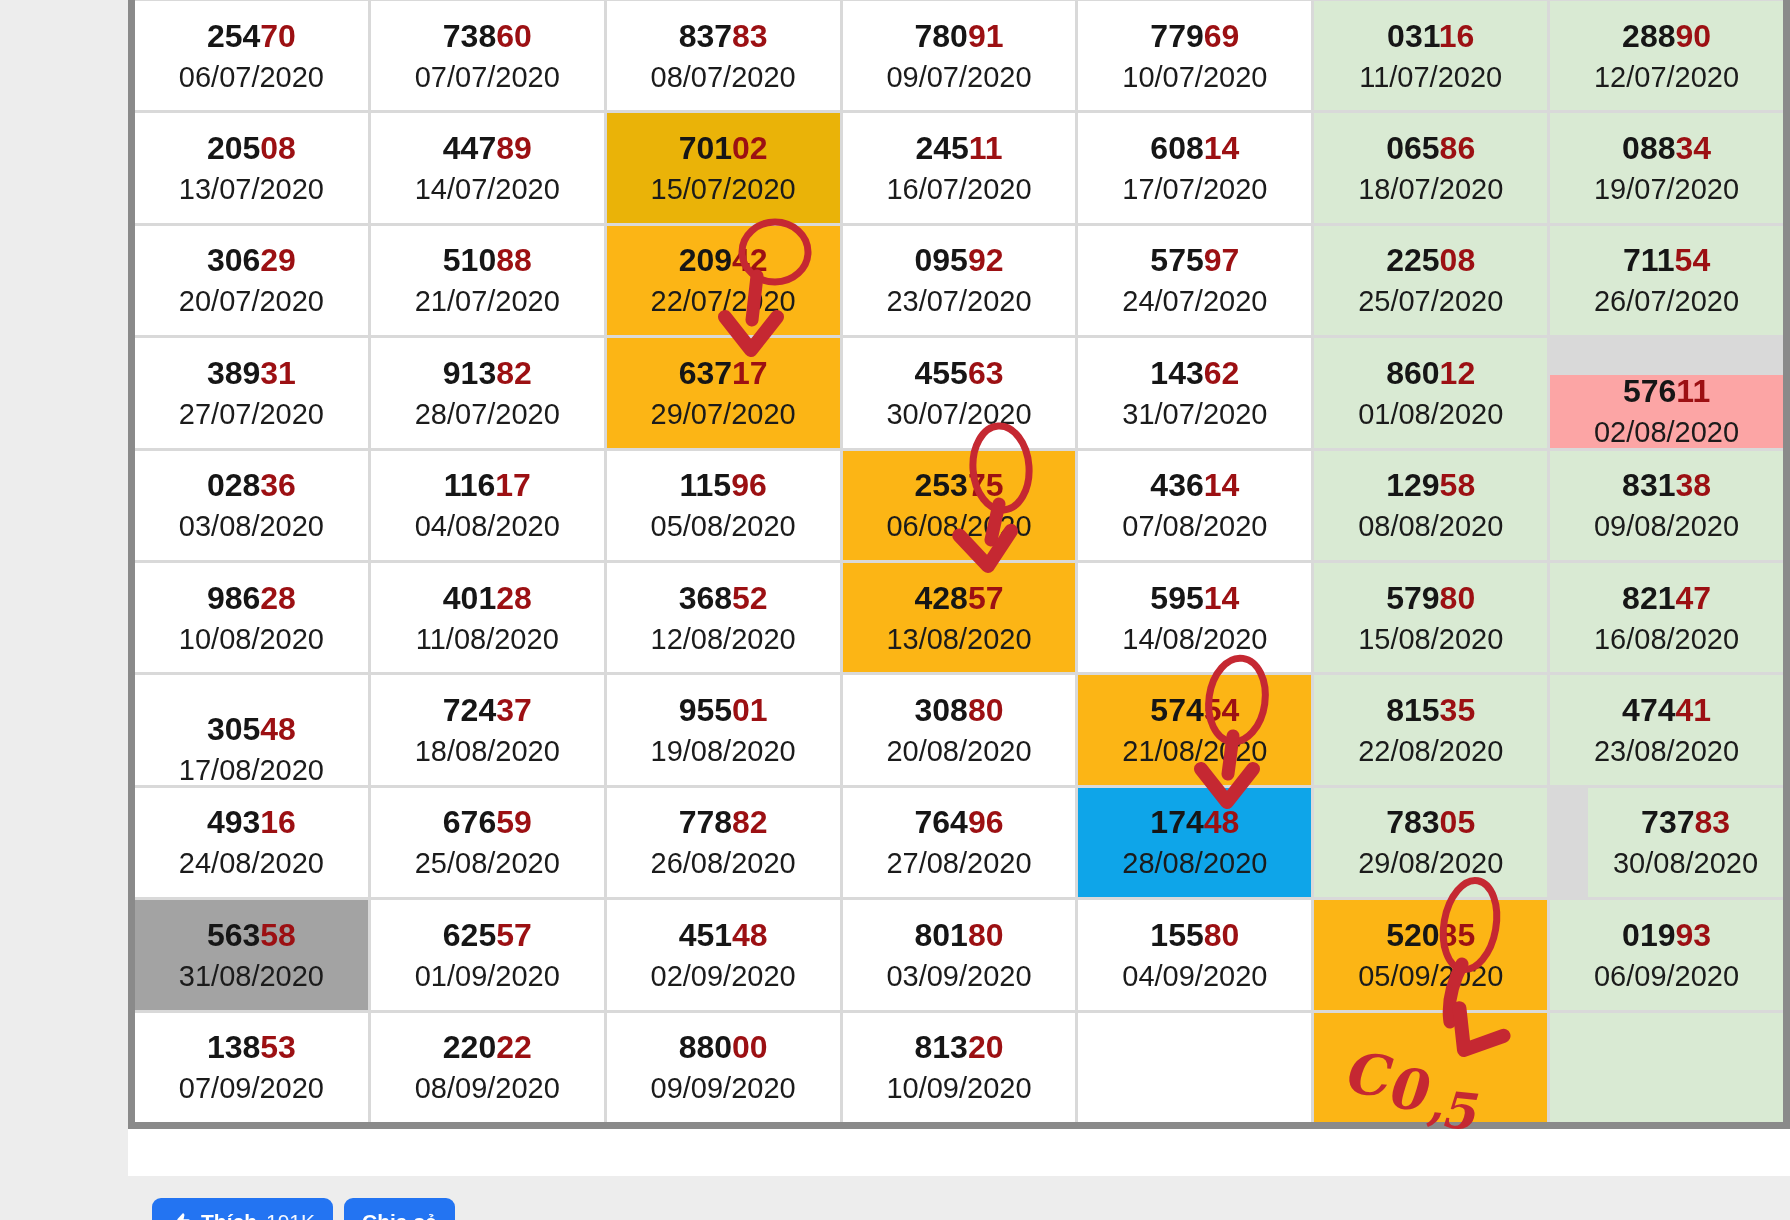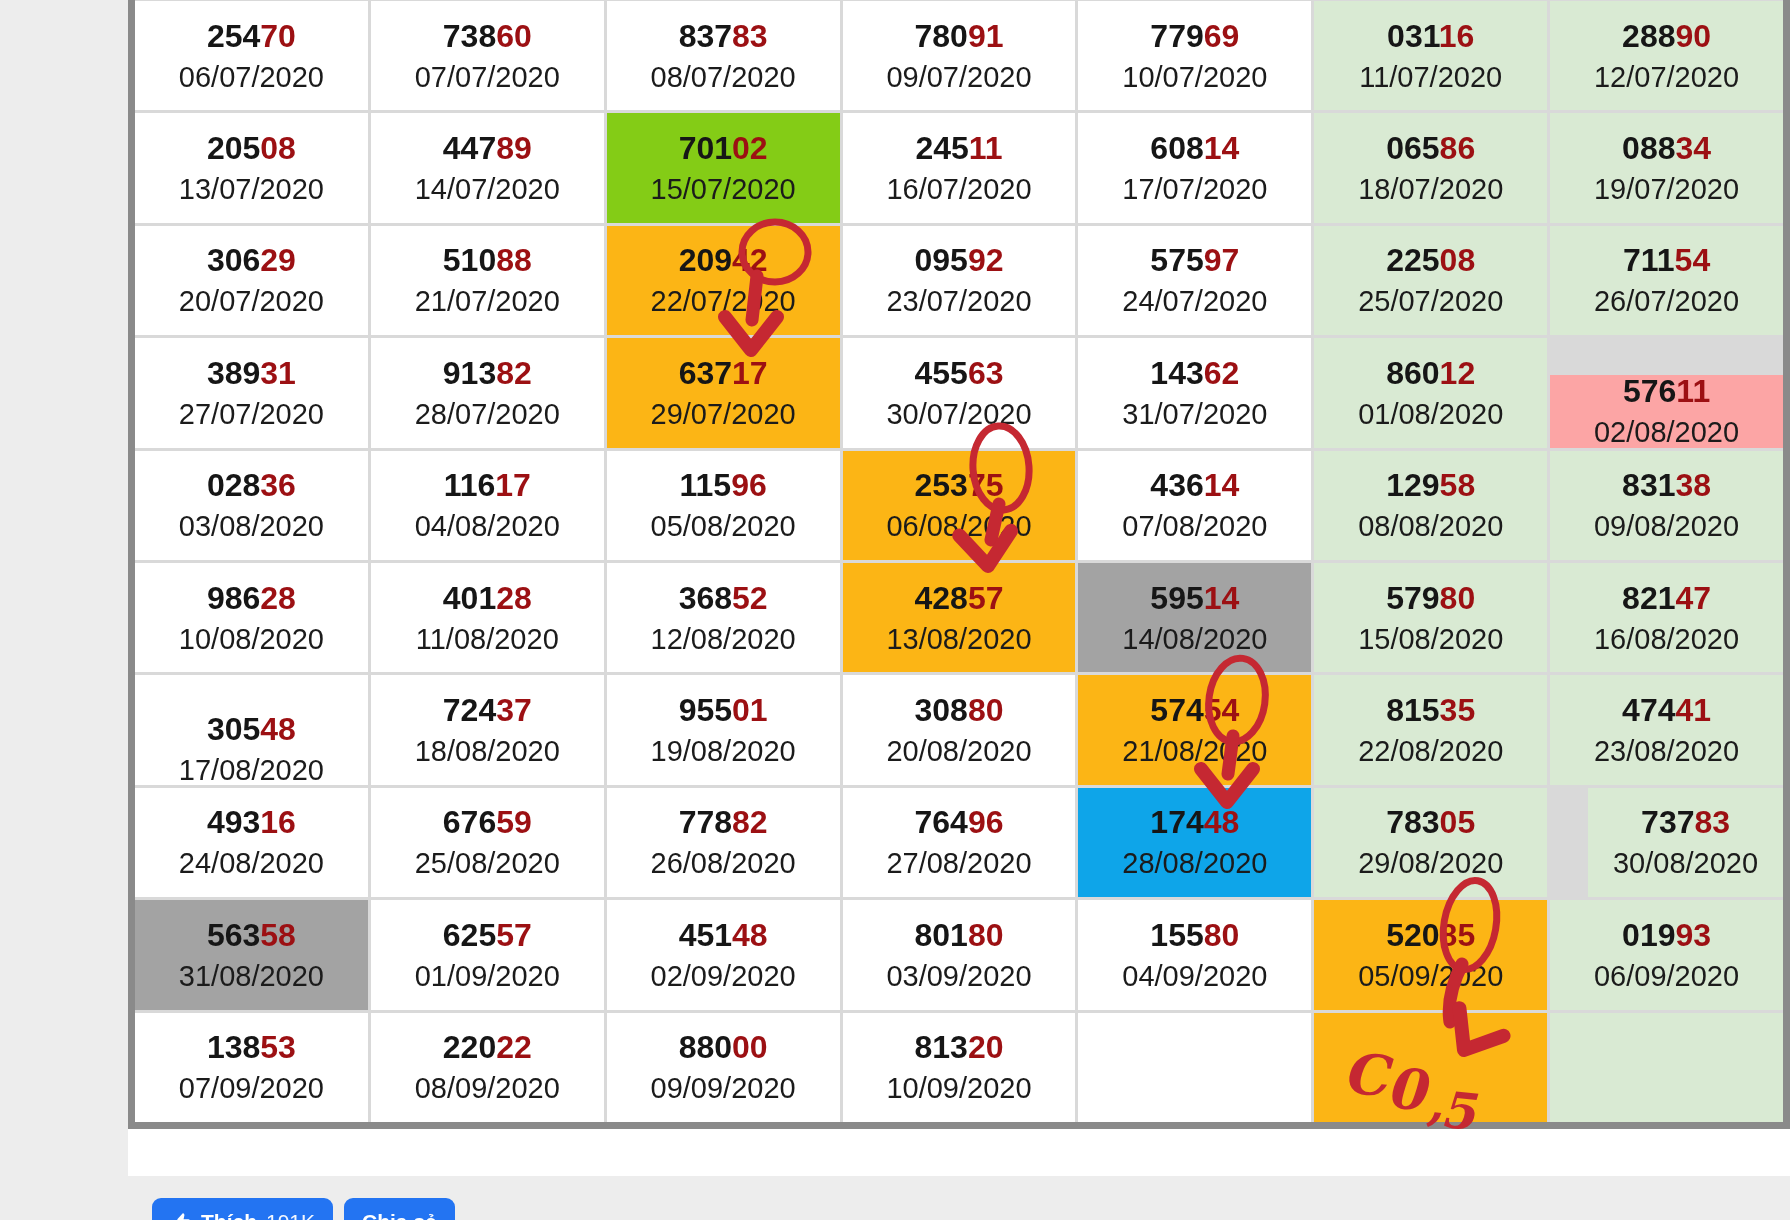--- a/index.html
+++ b/index.html
@@ -96,21 +96,21 @@
         <div class="date">12/07/2020</div>
       </div>
       <div class="cell" style="background: rgb(255, 255, 255);">
         <div class="num"><span>205</span><span class="tail">08</span></div>
         <div class="date">13/07/2020</div>
       </div>
       <div class="cell" style="background: rgb(255, 255, 255);">
         <div class="num"><span>447</span><span class="tail">89</span></div>
         <div class="date">14/07/2020</div>
       </div>
-      <div class="cell" style="background: #84cc16;">
+      <div class="cell" style="background: #eab308;">
         <div class="num"><span>701</span><span class="tail">02</span></div>
         <div class="date">15/07/2020</div>
       </div>
       <div class="cell" style="background: rgb(255, 255, 255);">
         <div class="num"><span>245</span><span class="tail">11</span></div>
         <div class="date">16/07/2020</div>
       </div>
       <div class="cell" style="background: rgb(255, 255, 255);">
         <div class="num"><span>608</span><span class="tail">14</span></div>
         <div class="date">17/07/2020</div>
@@ -216,21 +216,21 @@
         <div class="date">11/08/2020</div>
       </div>
       <div class="cell" style="background: rgb(255, 255, 255);">
         <div class="num"><span>368</span><span class="tail">52</span></div>
         <div class="date">12/08/2020</div>
       </div>
       <div class="cell" style="background: rgb(252, 181, 21);">
         <div class="num"><span>428</span><span class="tail">57</span></div>
         <div class="date">13/08/2020</div>
       </div>
-      <div class="cell" style="background: #a3a3a3;">
+      <div class="cell" style="background: #ffffff;">
         <div class="num"><span>595</span><span class="tail">14</span></div>
         <div class="date">14/08/2020</div>
       </div>
       <div class="cell" style="background: rgb(217, 234, 211);">
         <div class="num"><span>579</span><span class="tail">80</span></div>
         <div class="date">15/08/2020</div>
       </div>
       <div class="cell" style="background: rgb(217, 234, 211);">
         <div class="num"><span>821</span><span class="tail">47</span></div>
         <div class="date">16/08/2020</div>

